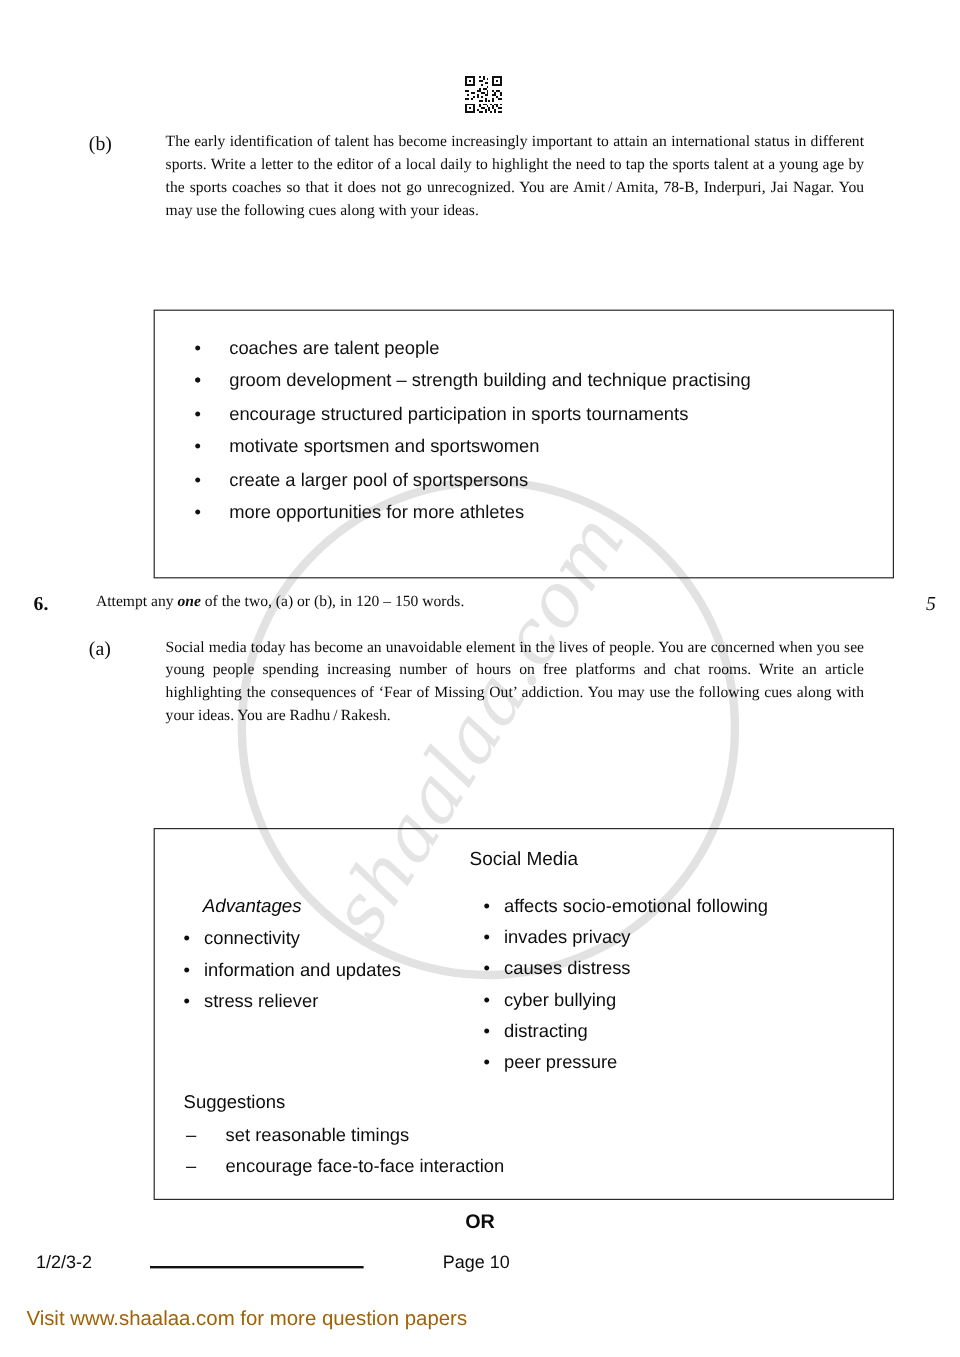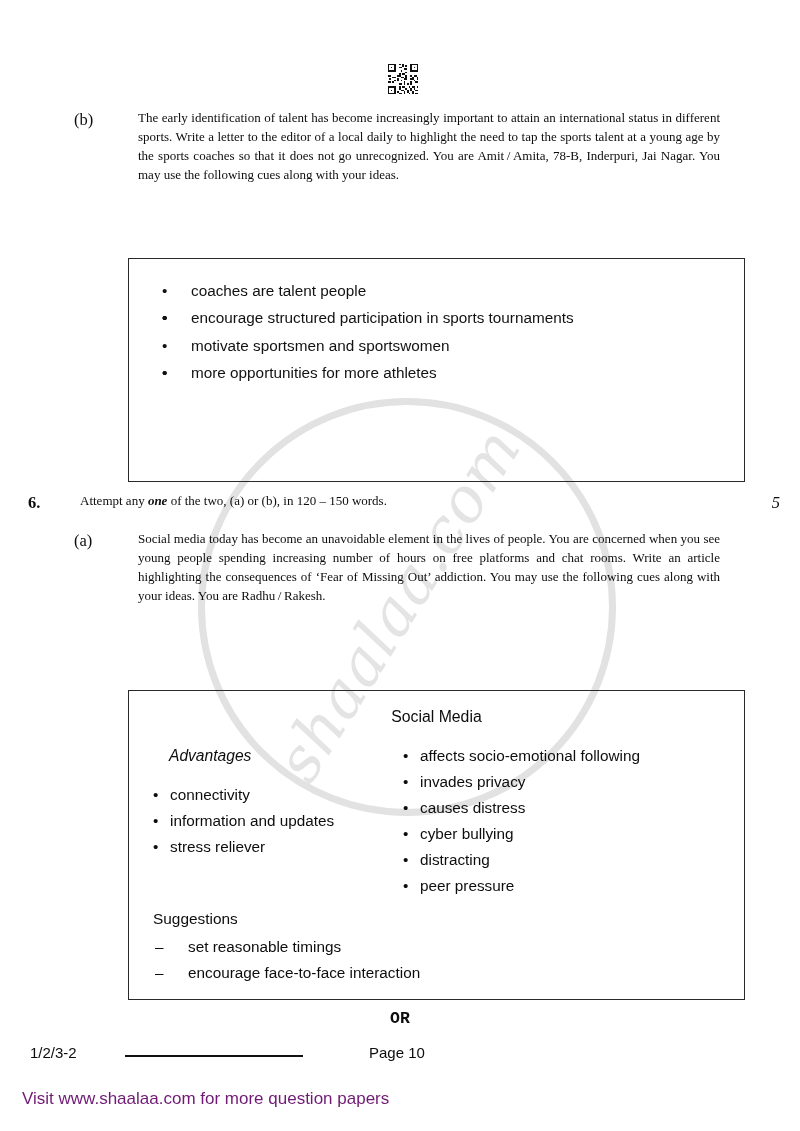--- a/index.html
+++ b/index.html
@@ -183,21 +183,21 @@
   }
   .sm-col-right {
     flex: 1 1 auto;
     padding-left: 12px;
     box-sizing: border-box;
   }
   .sm-head {
     font-style: italic;
     font-size: 15.6px;
     line-height: 25px;
-    margin-bottom: 14px;
+    margin-bottom: 2px;
     padding-left: 16px;
   }
   .sm-col-right .sm-head { padding-left: 17px; }
   .sm-list {
     list-style: none;
     margin: 0;
     padding: 0;
   }
   .sm-list li {
     position: relative;
@@ -241,21 +241,21 @@
 
   
   #or-text {
     position: absolute;
     left: 0;
     top: 1009px;
     width: 800px;
     text-align: center;
     font-size: 16.5px;
     font-weight: bold;
-    font-family: Liberation Mono, monospace;
+    font-family: Liberation Sans, sans-serif;
   }
   #footer-row {
     position: absolute;
     left: 0;
     top: 1044px;
     width: 684px;
     height: 22px;
     font-family: "Liberation Sans", sans-serif;
     font-size: 15px;
   }
@@ -276,21 +276,21 @@
     position: absolute;
     left: 369px;
     top: 0;
   }
   #visit-line {
     position: absolute;
     left: 22px;
     top: 1089px;
     font-family: "Liberation Sans", sans-serif;
     font-size: 17px;
-    color: #701a75;
+    color: #a16207;
   }
 </style>
 </head>
 <body>
 
 <div id="watermark-layer">
   <div class="wm-circle"></div>
   <div class="wm-text">shaalaa.com</div>
 </div>
 
@@ -370,24 +370,24 @@
 
   <div class="q-row" id="row-b">
     <div class="q-label">(b)</div>
     <div class="q-body">The early identification of talent has become increasingly important to attain an international status in different sports. Write a letter to the editor of a local daily to highlight the need to tap the sports talent at a young age by the sports coaches so that it does not go unrecognized. You are Amit / Amita, 78-B, Inderpuri, Jai Nagar. You may use the following cues along with your ideas.</div>
   </div>
 
   <div class="cue-box" id="cue-box-1">
     <ul class="cue-list">
       <li><span class="bullet">•</span><span>coaches are talent people</span></li>
       <li><span class="bullet">•</span></li>
-      <li><span class="bullet">•</span></li>
+      <li><span class="bullet">•</span><span>groom development – strength building and technique practising</span></li>
       <li><span class="bullet">•</span><span>encourage structured participation in sports tournaments</span></li>
       <li><span class="bullet">•</span><span>motivate sportsmen and sportswomen</span></li>
-      <li><span class="bullet">•</span></li>
+      <li><span class="bullet">•</span><span>create a larger pool of sportspersons</span></li>
       <li><span class="bullet">•</span><span>more opportunities for more athletes</span></li>
     </ul>
   </div>
 
   <div class="q-row" id="row-6">
     <div class="q-label bold">6.</div>
     <div class="q-body"><span>Attempt any </span><b><i>one</i></b><span> of the two, (a) or (b), in 120 – 150 words.</span></div>
     <div class="marks">5</div>
   </div>
 

